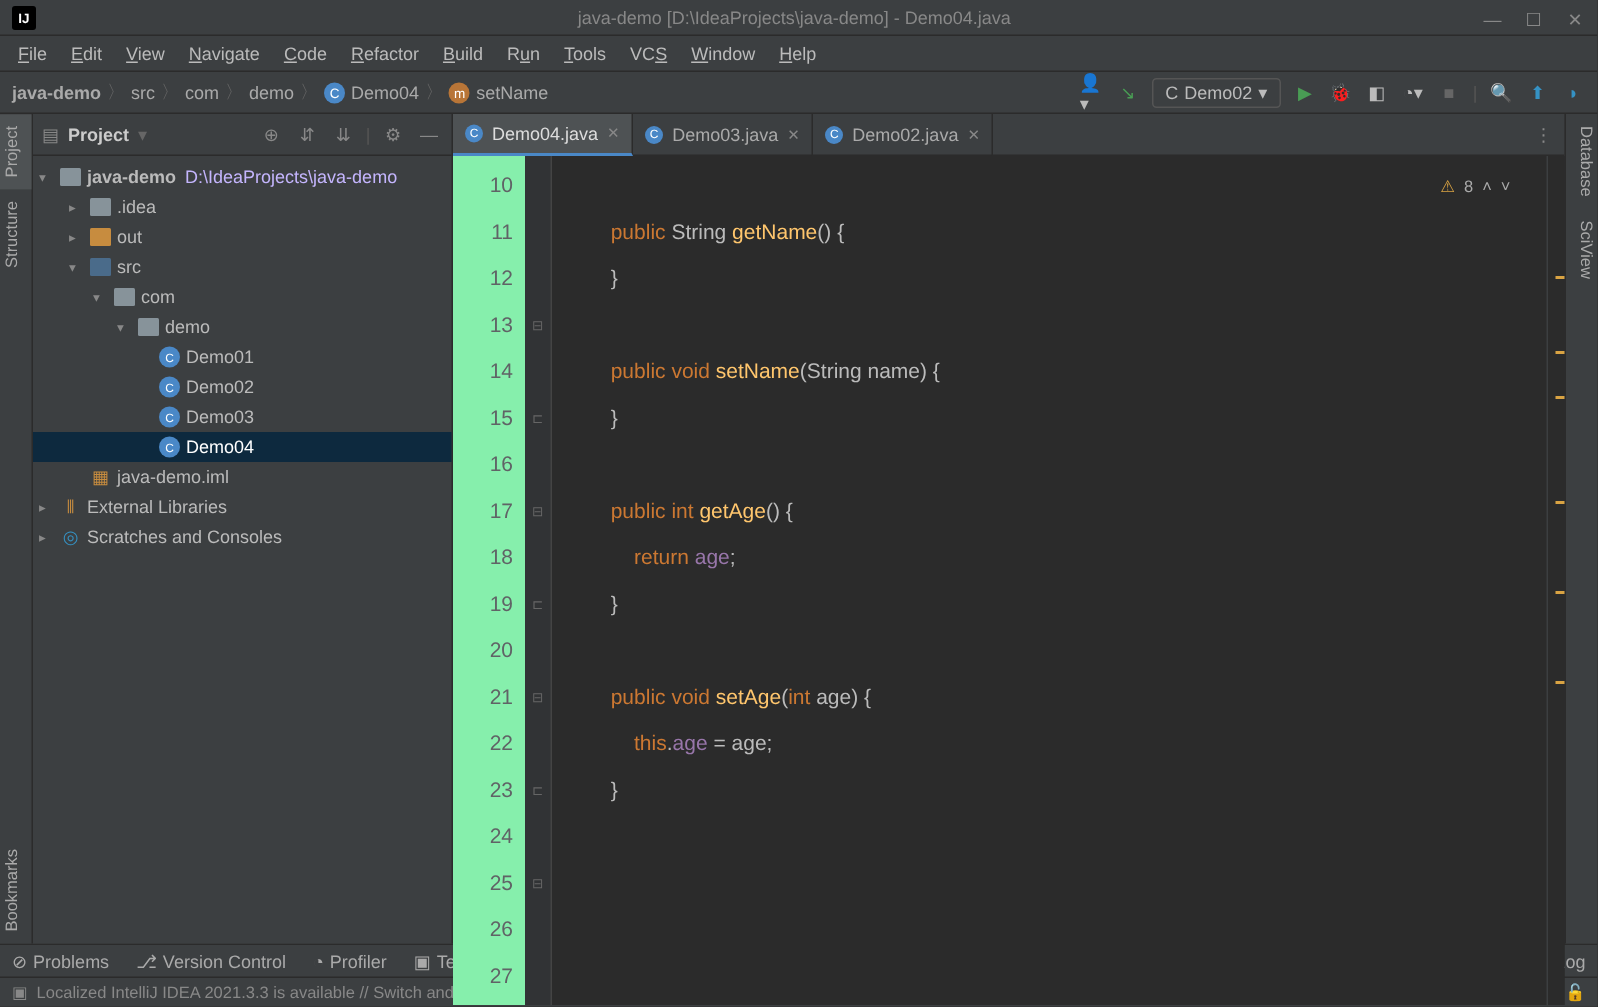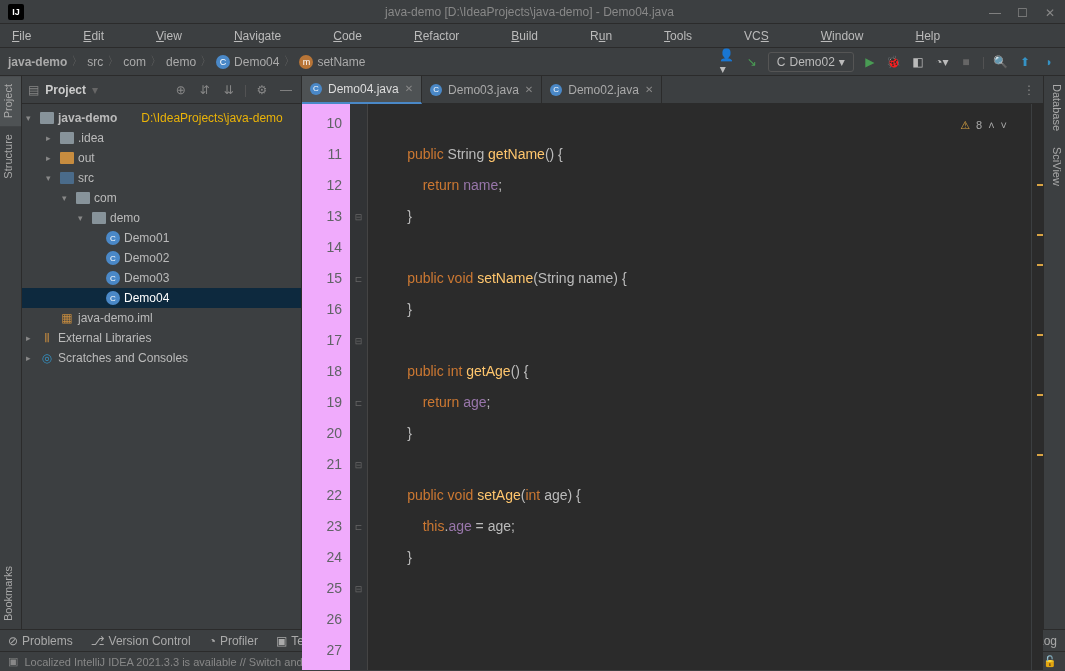--- a/index.html
+++ b/index.html
@@ -4,21 +4,21 @@
 <style>
 * { margin: 0; padding: 0; box-sizing: border-box; font-family: "Segoe UI", Arial, sans-serif; }
 body { background: #3c3f41; color: #bbb; font-size: 12px; overflow: hidden; width: 1065px; height: 671px; position: relative; }
 
 .titlebar { height: 24px; background: #3c3f41; display: flex; align-items: center; padding: 0 8px; border-bottom: 1px solid #2b2b2b; }
 .titlebar .app-icon { width: 16px; height: 16px; background: #000; border-radius: 2px; display: flex; align-items: center; justify-content: center; font-size: 9px; color: #fff; font-weight: bold; }
 .titlebar .title { flex: 1; text-align: center; color: #888; font-size: 12px; padding-left: 46px; }
 .titlebar .win-controls { display: flex; gap: 16px; }
 .titlebar .win-controls span { width: 12px; height: 12px; color: #888; cursor: pointer; }
 
-.menubar { height: 24px; background: #3c3f41; display: flex; align-items: center; padding: 0 4px; border-bottom: 1px solid #2b2b2b; gap: 36px; }
+.menubar { height: 24px; background: #3c3f41; display: flex; align-items: center; padding: 0 4px; border-bottom: 1px solid #2b2b2b; }
 .menubar span { padding: 0 8px; color: #bbb; cursor: pointer; }
 .menubar span u { text-decoration: underline; }
 
 .navbar { height: 28px; background: #3c3f41; display: flex; align-items: center; padding: 0 8px; border-bottom: 1px solid #2b2b2b; justify-content: space-between; }
 .breadcrumb { display: flex; align-items: center; gap: 4px; color: #aaa; }
 .breadcrumb .sep { color: #666; }
 .breadcrumb .crumb { cursor: pointer; }
 .breadcrumb .class-icon { width: 14px; height: 14px; background: #4a88c7; border-radius: 50%; display: inline-flex; align-items: center; justify-content: center; font-size: 9px; color: #fff; }
 .breadcrumb .method-icon { width: 14px; height: 14px; background: #b87537; border-radius: 50%; display: inline-flex; align-items: center; justify-content: center; font-size: 9px; color: #fff; }
 .navbar-right { display: flex; align-items: center; gap: 8px; }
@@ -47,32 +47,32 @@
 .tree { padding: 4px 0; font-size: 12px; }
 .tree-item { display: flex; align-items: center; height: 20px; padding: 0 4px; cursor: pointer; gap: 4px; }
 .tree-item.selected { background: #0d293e; color: #fff; }
 .tree-item .indent { display: inline-block; }
 .tree-item .arrow { width: 10px; color: #888; font-size: 9px; }
 .tree-item .folder-icon { width: 14px; height: 12px; background: #87939a; border-radius: 1px; display: inline-block; }
 .tree-item .folder-icon.orange { background: #c78c3f; }
 .tree-item .folder-icon.blue { background: #4a6b8a; }
 .tree-item .class-c { width: 14px; height: 14px; background: #4a88c7; border-radius: 50%; display: inline-flex; align-items: center; justify-content: center; font-size: 8px; color: #fff; }
 .tree-item .lib-icon { width: 14px; height: 14px; display: inline-flex; align-items: center; justify-content: center; color: #c78c3f; }
-.tree-item .path-hint { color: #eab308; margin-left: 20px; }
+.tree-item .path-hint { color: #c4b5fd; margin-left: 2px; }
 
 .editor-area { flex: 1; display: flex; flex-direction: column; background: #2b2b2b; }
 .tabs { height: 28px; background: #3c3f41; display: flex; align-items: center; border-bottom: 1px solid #2b2b2b; }
 .tab { height: 28px; display: flex; align-items: center; padding: 0 8px; gap: 6px; cursor: pointer; border-right: 1px solid #2b2b2b; color: #aaa; }
 .tab.active { background: #4e5254; color: #ddd; border-bottom: 2px solid #4a88c7; }
 .tab .close { color: #888; font-size: 10px; }
 .tabs .spacer { flex: 1; }
 .tabs .menu { padding: 0 8px; color: #888; }
 
 .code-wrap { flex: 1; display: flex; background: #2b2b2b; position: relative; }
-.gutter { width: 48px; background: #f0abfc; text-align: right; padding: 4px 8px 4px 4px; font-family: "Consolas", monospace; font-size: 14px; color: #606366; line-height: 31px; }
+.gutter { width: 48px; background: #86efac; text-align: right; padding: 4px 8px 4px 4px; font-family: "Consolas", monospace; font-size: 14px; color: #606366; line-height: 31px; }
 .fold-gutter { width: 18px; background: #313335; border-right: 1px solid #444; padding-top: 4px; }
 .fold-gutter .fold { height: 31px; display: flex; align-items: center; justify-content: center; color: #666; font-size: 9px; }
 .code { flex: 1; padding: 4px 8px; font-family: "Consolas", monospace; font-size: 14px; line-height: 31px; position: relative; }
 .code .line { white-space: pre; height: 31px; }
 .code .line.current { background: #323232; }
 .kw { color: #cc7832; }
 .type { color: #bbb; }
 .method { color: #ffc66d; }
 .field { color: #9876aa; }
 .cursor { border-left: 1px solid #bbb; animation: none; }
@@ -307,21 +307,20 @@
           <div class="fold"></div>
           <div class="fold">⊏</div>
         <div class="fold"></div>
           <div class="fold">⊟</div>
           <div class="fold"></div>
           <div class="fold"></div>
       </div>
       <div class="code">
         <div class="line"></div>
         <div class="line">        <span class="kw">public </span><span class="type">String </span><span class="method">getName</span><span>() {</span></div>
-        <div class="line">            <span class="kw">return </span><span class="field">name</span><span>;</span></div>
         <div class="line">        <span>}</span></div>
         <div class="line"></div>
         <div class="line">        <span class="kw">public </span><span class="kw">void </span><span class="method">setName</span><span>(String name) {</span></div>
         <div class="line">        <span>}</span></div>
         <div class="line"></div>
         <div class="line">        <span class="kw">public </span><span class="kw">int </span><span class="method">getAge</span><span>() {</span></div>
         <div class="line">            <span class="kw">return </span><span class="field">age</span><span>;</span></div>
         <div class="line">        <span>}</span></div>
         <div class="line"></div>
         <div class="line">        <span class="kw">public </span><span class="kw">void </span><span class="method">setAge</span><span>(</span><span class="kw">int </span><span>age) {</span></div>

